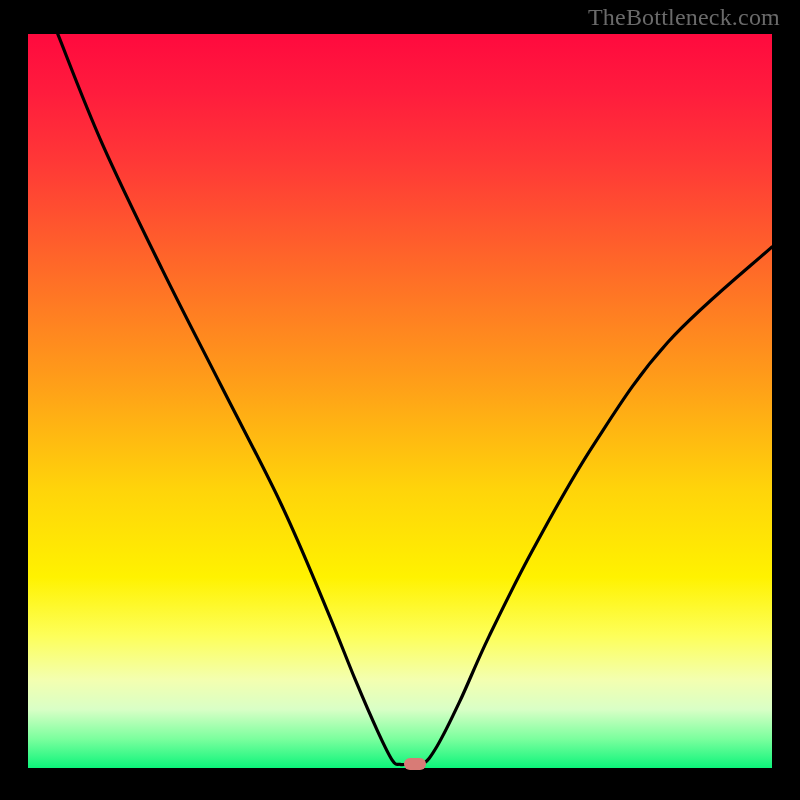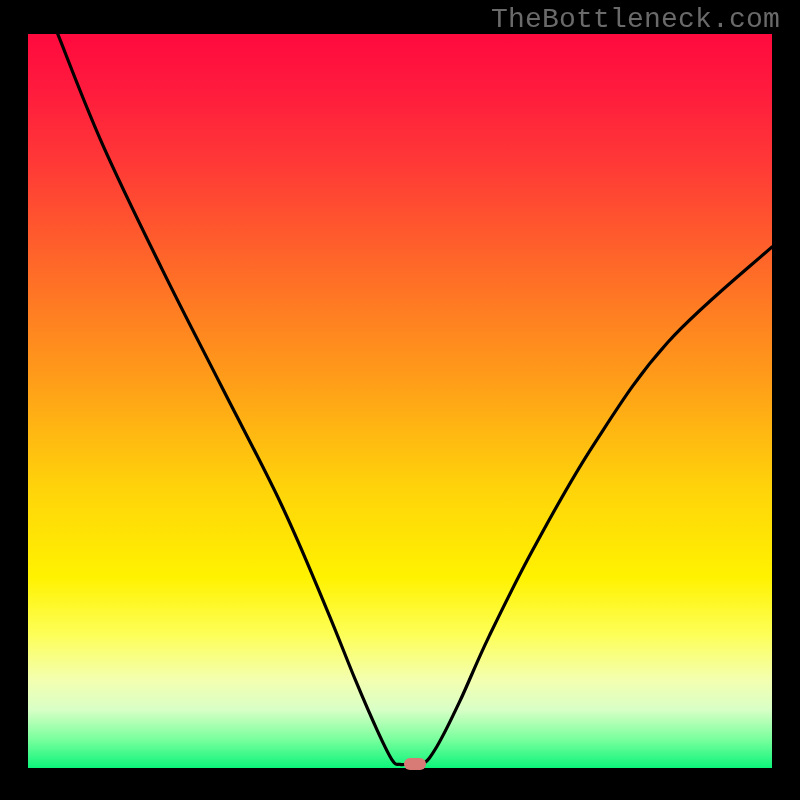--- a/index.html
+++ b/index.html
@@ -15,22 +15,22 @@
     position: relative;
     width: 800px;
     height: 800px;
     background: #000;
   }
   .watermark {
     position: absolute;
     top: 4px;
     right: 20px;
     color: #6a6a6a;
-    font-size: 28px;
-    font-family: Liberation Mono, monospace;
+    font-size: 24px;
+    font-family: Liberation Serif, serif;
     letter-spacing: 0.2px;
     user-select: none;
   }
   .plot-box {
     position: absolute;
     left: 28px;
     top: 34px;
     width: 744px;
     height: 734px;
     background: #000;

